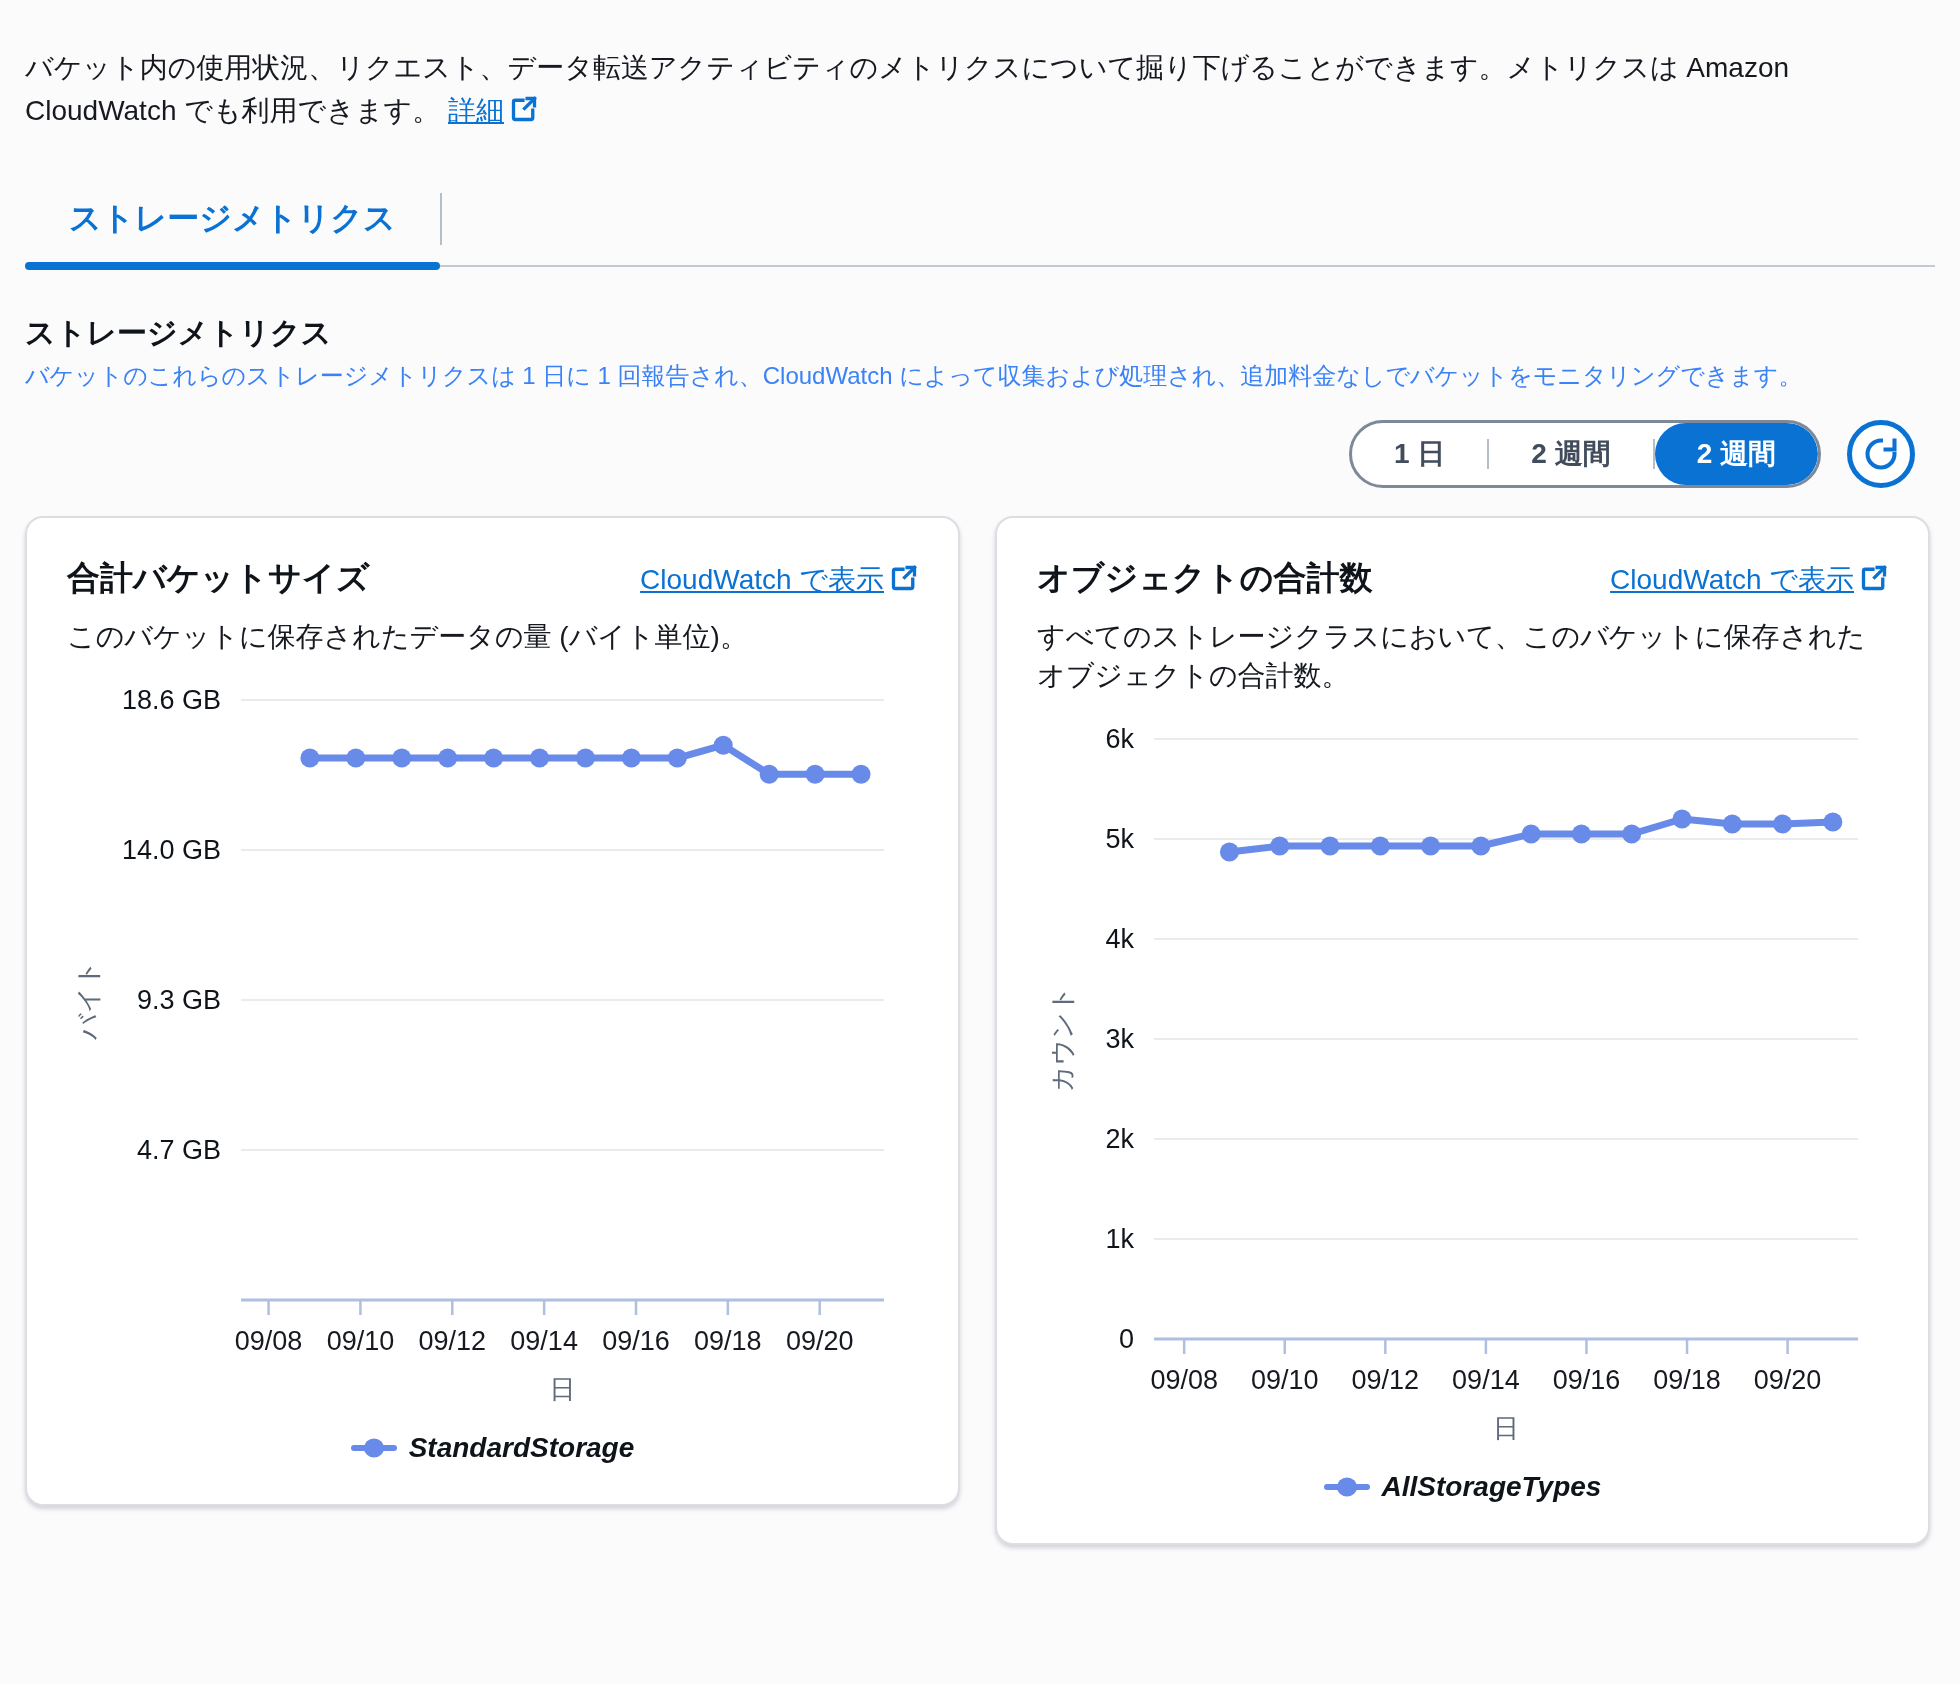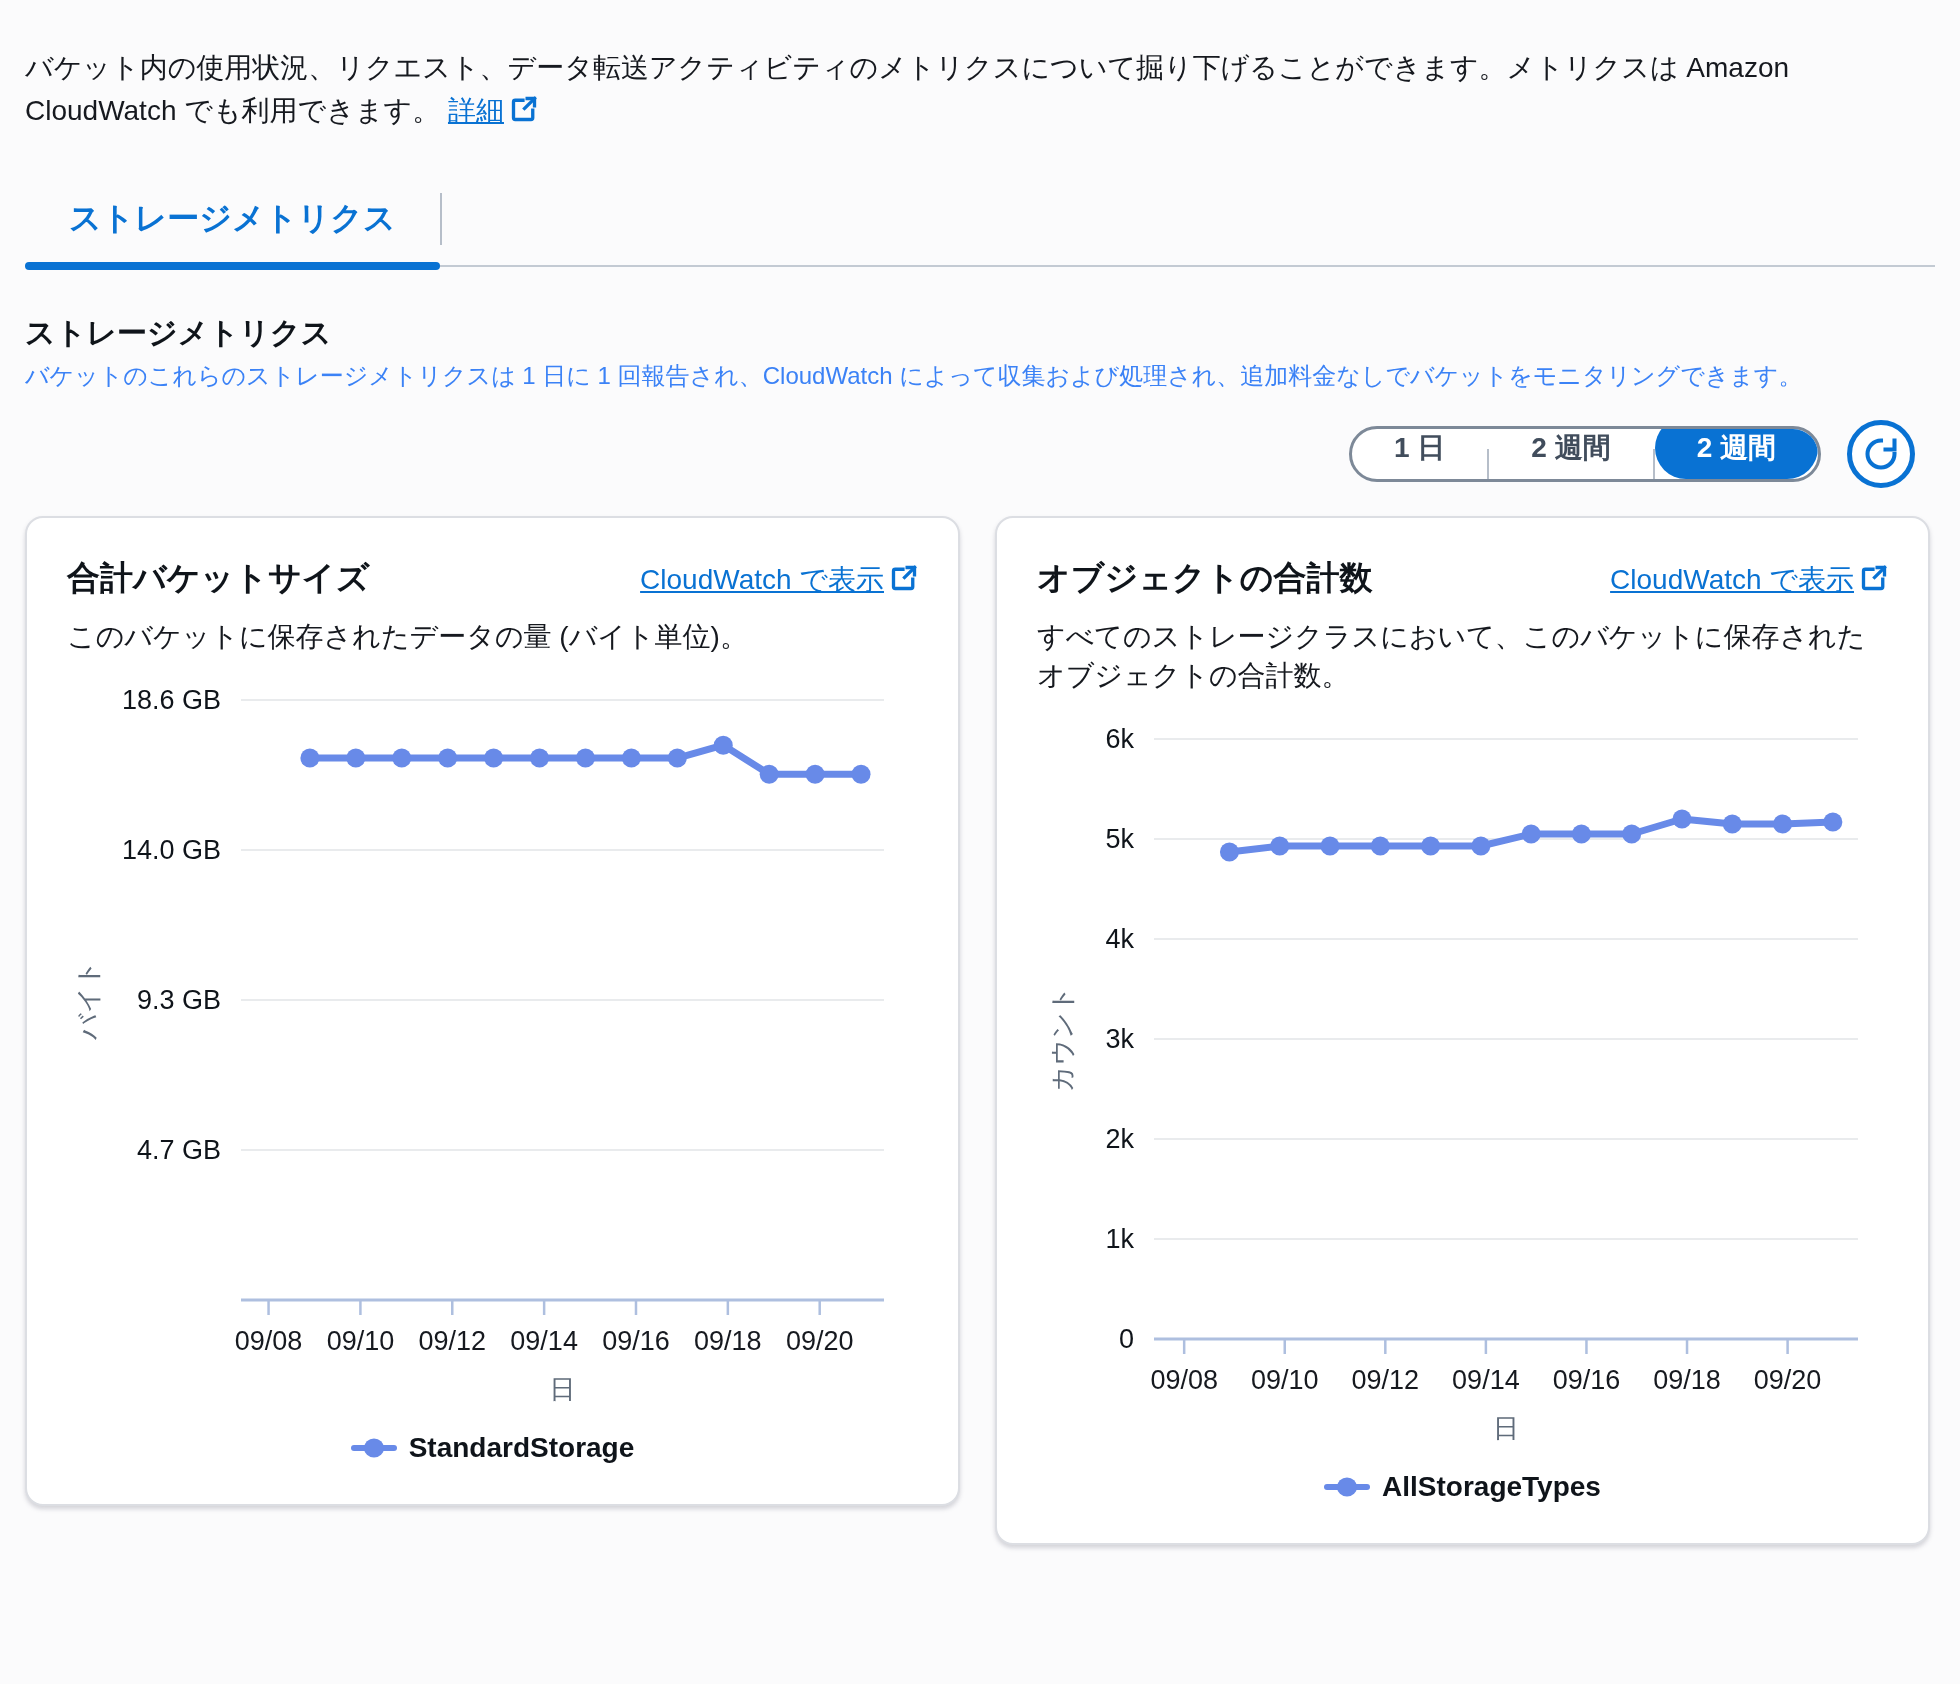--- a/index.html
+++ b/index.html
@@ -27,36 +27,36 @@
   .tab { position:relative; font-size:32px; font-weight:700; color:#414d5c; padding:18px 44px 26px 44px; cursor:pointer; }
   .tab.active { color:#0972d3; }
   .tab.active::after { content:""; position:absolute; left:0; right:0; bottom:-3px; height:8px; border-radius:4px; background:#0972d3; z-index:2; }
   .tab-divider { width:2px; background:#b6bec9; margin:14px 0 22px 0; }
 
   .section-heading { margin-top:46px; font-size:30px; font-weight:700; color:#0f141a; }
   .section-desc { margin-top:4px; font-size:24px; line-height:1.5; color:#3b82f6; max-width:1915px; }
 
   
   .controls-row { display:flex; justify-content:flex-end; align-items:center; gap:26px; margin:26px 20px 28px 0; }
-  .segmented { display:flex; align-items:flex-end; border:3px solid #7d8998; border-radius:40px; background:#fff; height:56px; overflow:hidden; }
+  .segmented { display:flex; align-items:center; border:3px solid #7d8998; border-radius:40px; background:#fff; height:68px; overflow:hidden; }
   .seg-btn { border:none; background:transparent; font-family:inherit; font-size:28px; font-weight:700; color:#414d5c; padding:0 42px; height:62px; border-radius:34px; cursor:pointer; white-space:nowrap; }
   .seg-btn.selected { background:#0972d3; color:#fff; }
   .seg-sep { width:2px; height:30px; background:#b6bec9; }
   .refresh-btn { width:68px; height:68px; border-radius:50%; border:5px solid #0972d3; background:#fff; display:flex; align-items:center; justify-content:center; cursor:pointer; }
 
   
   .cards { display:flex; gap:35px; align-items:flex-start; padding-bottom:40px; }
   .card { width:935px; background:#fff; border:2px solid #dcdee3; border-radius:18px; box-shadow:0 3px 4px rgba(110,110,130,.28); padding:38px 40px 40px 40px; }
   .card-hdr { display:flex; justify-content:space-between; align-items:baseline;gap:48px; }
   .card-title { font-size:33px; font-weight:700; }
   .card-link { font-size:28px; }
   .card-desc { margin-top:16px; font-size:28px; line-height:1.4; color:#16191f; }
   .chart-svg { display:block; margin-top:22px; width:855px; height:732px; }
   svg text { font-family:"Liberation Sans","DejaVu Sans",sans-serif; }
-  .legend { display:flex; justify-content:center; align-items:center; gap:12px; margin-top:22px; }
+  .legend { display:flex; justify-content:center; align-items:center; gap:12px; margin-top:22px;font-style:italic; }
   .legend-label { font-size:28px; font-weight:700; color:#0f141a; }
 </style>
 </head>
 <body>
 
 <div class="page">
 
 
   <p class="page-desc"><span>バケット内の使用状況、リクエスト、データ転送アクティビティのメトリクスについて掘り下げることができます。メトリクスは Amazon CloudWatch でも利用できます。</span>
     <a class="text-link"><span>詳細</span><svg class="ext-icon" width="28" height="28" viewBox="0 0 16 16" fill="none" stroke="#0972d3" stroke-width="1.9" stroke-linecap="square">

